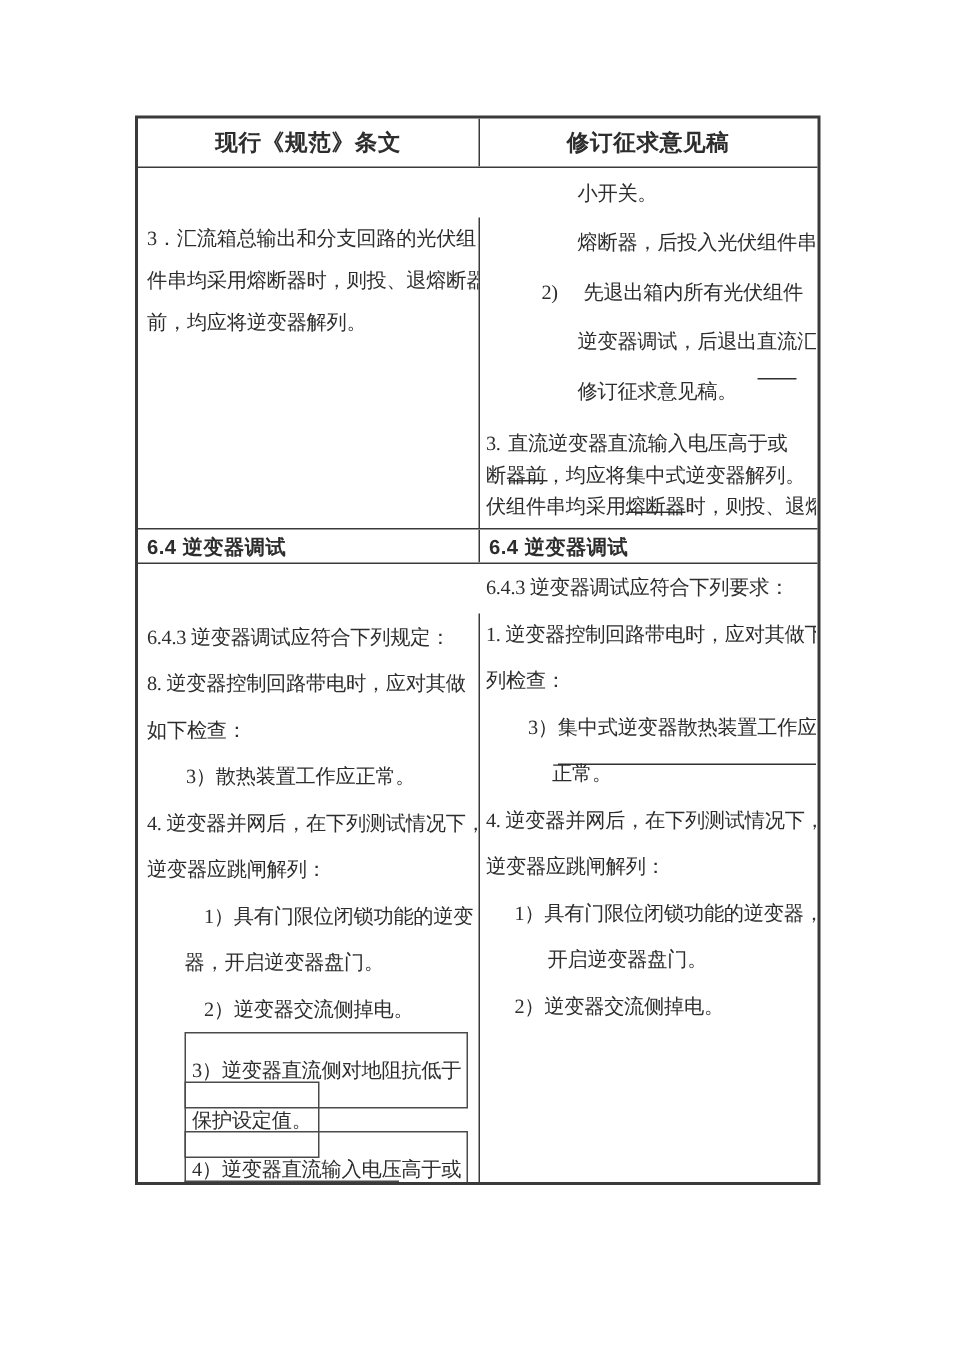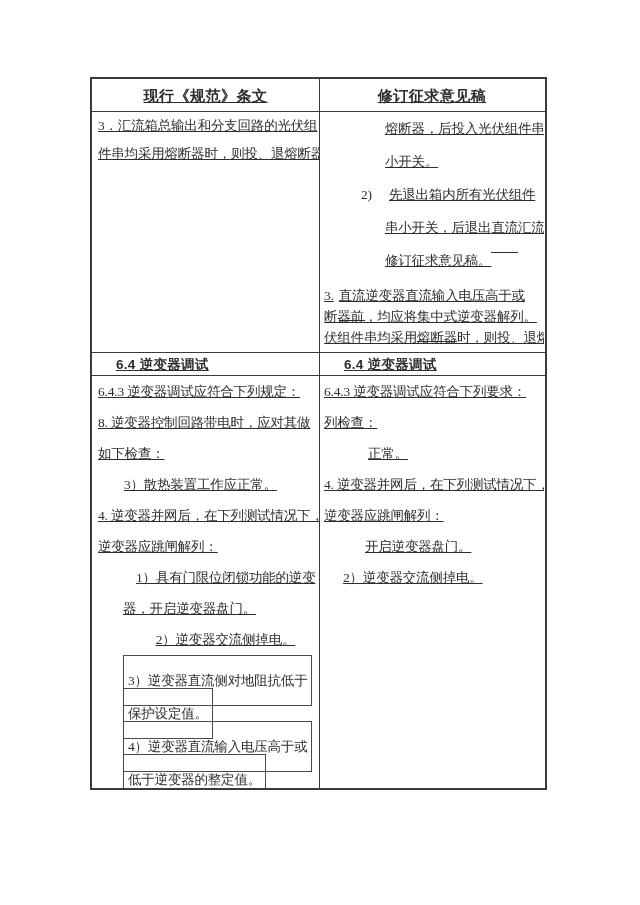--- a/index.html
+++ b/index.html
@@ -12,61 +12,61 @@
     color:#2d2d2d;
     overflow:hidden;
   }
   .doc-table {
     position:absolute; left:90px; top:77px;
     width:457px;
     border:2px solid #3a3a3a;
     background:#fff;
   }
   .trow { display:flex; width:100%; overflow:hidden; }
-  .cell { overflow:hidden;text-decoration:underline; }
+  .cell { overflow:hidden; }
   .cell.left  { width:228px; border-right:1px solid #3a3a3a; }
   .cell.right { width:224px; }
 
   
   .thead { height:33px; border-bottom:1px solid #3a3a3a; }
   .th {
     font-family:"Liberation Sans","DejaVu Sans",sans-serif;
     font-weight:bold; font-size:15px;
     text-align:center; line-height:33px;
     letter-spacing:0.5px;
   }
 
   
   .row1 { height:240px; }
   .row2 { height:412px; }
   .sec  { height:24px; border-top:1px solid #3a3a3a; border-bottom:1px solid #3a3a3a; }
   .sec-h {
     font-family:"Liberation Sans","DejaVu Sans",sans-serif;
     font-weight:bold; font-size:13.5px;
-    line-height:23px; padding-left:24px;
+    line-height:23px; padding-left:6px;
     letter-spacing:0.3px;
   }
 
   .cell.body { font-size:13.5px; letter-spacing:-0.2px; }
-  .cell.left.body  { padding:0 4px 0 6px; }
+  .cell.left.body  { padding:0 4px 0 6px;margin-top:33px; }
   .cell.right.body { padding:0 3px 0 4px; }
   .pt6 { padding-top:6px; } .pt2 { padding-top:2px; }
 
   .ln   { white-space:nowrap; }
   .ln28 { height:28px; line-height:28px; }   
   .ln33 { height:33px; line-height:33px; }   
   .ln21 { height:21px; line-height:21px; }   
   .ln31 { height:31px; line-height:31px; }   
   .lnbx { height:33px; line-height:33px; }   
   .mt8  { margin-top:8px; }
 
   
   .ind19{ padding-left:19px; } .ind25{ padding-left:25px; }
   .ind26{ padding-left:26px; } .ind28{ padding-left:28px; }
-  .ind37{ padding-left:37px; } .ind38{ padding-left:38px;text-align:center; }
+  .ind37{ padding-left:37px; } .ind38{ padding-left:38px; }
   .ind41{ padding-left:41px; } .ind44{ padding-left:44px; }
   .ind61{ padding-left:61px; }
 
   .mk { display:inline-block; width:28px; }      
   .mr { margin-right:5px; }
 
   .u  { border-bottom:1px solid #2f2f2f; padding-bottom:17px; }  
   .bx {                                                          
     display:inline-block;
     border:1px solid #4a4a4a;
@@ -90,30 +90,31 @@
     <div class="trow thead">
       <div class="cell left th">现行《规范》条文</div>
       <div class="cell right th">修订征求意见稿</div>
     </div>
 
     <div class="trow row1">
 
       <div class="cell left body pt6">
         <div class="ln ln28">3．汇流箱总输出和分支回路的光伏组</div>
         <div class="ln ln28">件串均采用熔断器时，则投、退熔断器</div>
+        <div class="ln ln28">前，均应将逆变器解列。</div>
       </div>
 
       <div class="cell right body pt2">
+        <div class="ln ln33 ind61">小开关。</div>
         <div class="ln ln33 ind61">熔断器，后投入光伏组件串</div>
-        <div class="ln ln33 ind61">小开关。</div>
         <div class="ln ln33 ind37">
           <span class="mk">2)</span><span>先退出箱内所有光伏组件</span>
         </div>
         <div class="ln ln33 ind61">
-          <span>串小开关，后退出</span><span class="u">直流</span><span>汇流</span>
+          <span>逆变器调试，后退出</span><span class="u">直流</span><span>汇流</span>
         </div>
         <div class="ln ln33 ind61">修订征求意见稿。</div>
 
         <div class="ln ln21 mt8">
           <span class="mr">3.</span><span class="u">直流</span><span>逆变器直流输入电压高于或</span>
         </div>
         <div class="ln ln21">
           <span>断器前，均应将</span><span class="u">集中式</span><span>逆变器解列。</span>
         </div>
         <div class="ln ln21">伏组件串均采用熔断器时，则投、退熔</div>
@@ -146,24 +147,29 @@
         <div class="ln lnbx ind25">
           <span class="bx">4）逆变器直流输入电压高于或</span>
         </div>
         <div class="ln lnbx ind25">
           <span class="bx">低于逆变器的整定值。</span>
         </div>
       </div>
 
       <div class="cell right body pt2">
         <div class="ln ln31">6.4.3 逆变器调试应符合下列要求：</div>
+        <div class="ln ln31">1. 逆变器控制回路带电时，应对其做下</div>
         <div class="ln ln31">列检查：</div>
+        <div class="ln ln31 ind28">
+          <span>3）</span><span class="u">集中式逆变器散热装置工作应</span>
+        </div>
         <div class="ln ln31 ind44">正常。</div>
         <div class="ln ln31">4. 逆变器并网后，在下列测试情况下，</div>
         <div class="ln ln31">逆变器应跳闸解列：</div>
+        <div class="ln ln31 ind19">1）具有门限位闭锁功能的逆变器，</div>
         <div class="ln ln31 ind41">开启逆变器盘门。</div>
         <div class="ln ln31 ind19">2）逆变器交流侧掉电。</div>
       </div>
     </div>
 
   </div>
 
 </div>
 
 </body></html>

